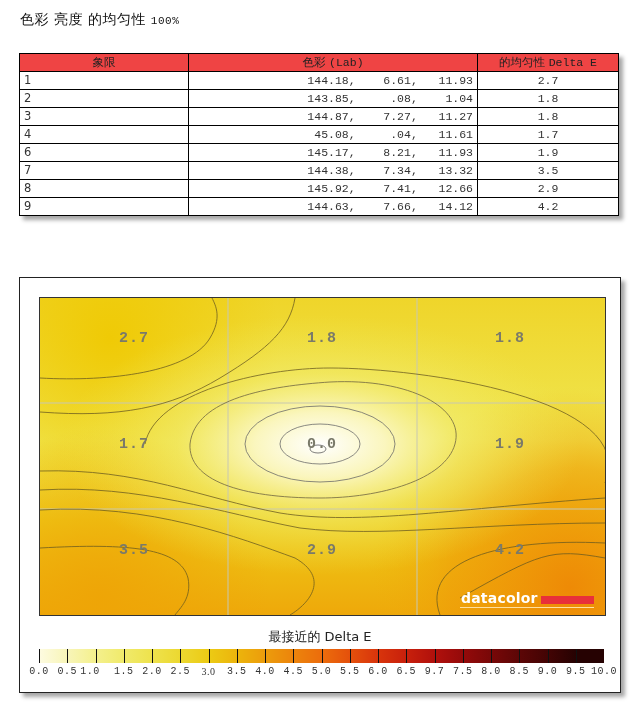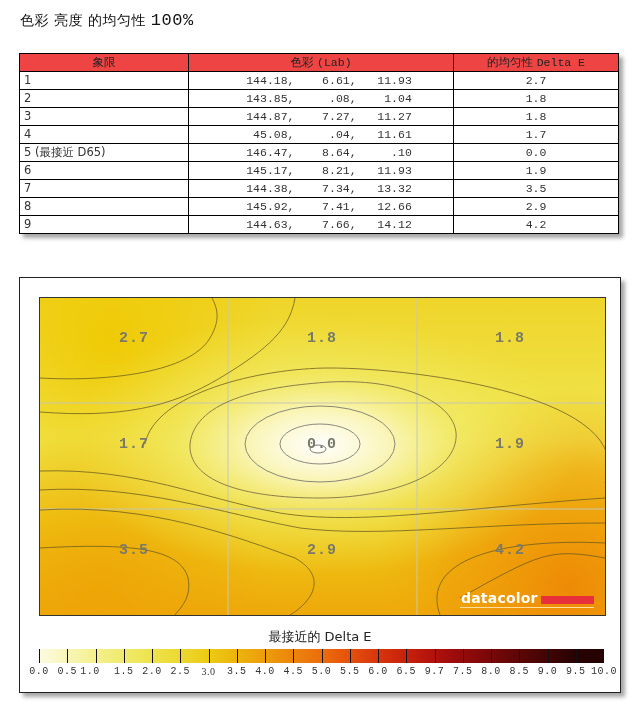--- a/index.html
+++ b/index.html
@@ -1,29 +1,29 @@
 <!DOCTYPE html>
 <html><head>
 <meta charset="utf-8">
 <style>
   html, body { margin:0; padding:0; background:#ffffff; }
   body { width:639px; height:717px; position:relative; overflow:hidden;
          font-family:"DejaVu Sans", sans-serif; color:#111; }
   .title { position:absolute; left:20px; top:11px; font-size:14px; letter-spacing:0.5px; }
-  .title .pct { font-family:"Liberation Mono", monospace; font-size:17px; }
+  .title .pct { font-family:"Liberation Mono", monospace; font-size:11px; }
 
   .table-wrap { position:absolute; left:19px; top:53px; width:600px;
                 box-shadow:4px 4px 4px rgba(0,0,0,0.35); background:#fff; }
   table { border-collapse:collapse; width:600px; font-family:"Liberation Mono", monospace;
           font-size:11.5px; color:#333; }
   th, td { border:1px solid #000; height:17px; padding:0 4px; line-height:17px; white-space:pre; }
   th { background:#ef4444; font-weight:normal; text-align:center; font-family:"DejaVu Sans", sans-serif; font-size:11.5px; color:#222; }
   th .mono { font-family:"Liberation Mono", monospace; }
   td.q { width:160px; text-align:left; }
-  td.lab { width:240px; text-align:center; padding-left:20px; }
+  td.lab { width:240px; text-align:right; padding-left:44px; }
   td.de { text-align:center; }
   .zh { font-family:"DejaVu Sans", sans-serif; font-size:11.5px; }
 
   .chart-frame { position:absolute; left:19px; top:277px; width:600px; height:414px;
                  border:1px solid #222; background:#fff;
                  box-shadow:4px 4px 4px rgba(0,0,0,0.35); }
   .plot { position:absolute; left:19px; top:19px; width:565px; height:317px;
           border:1px solid #333; overflow:hidden; }
   .plot svg { position:absolute; left:0; top:0; }
   .cell-label { position:absolute; font-family:"Liberation Mono", monospace; font-weight:bold;
@@ -69,25 +69,20 @@
         </tr>
       <tr>
           <td class="q zh">3</td>
           <td class="lab">144.87,    7.27,   11.27</td>
           <td class="de">1.8</td>
         </tr>
       <tr>
           <td class="q zh">4</td>
           <td class="lab"> 45.08,     .04,   11.61</td>
           <td class="de">1.7</td>
-        </tr>
-      <tr>
-          <td class="q zh">5 (最接近 D65)</td>
-          <td class="lab">146.47,    8.64,     .10</td>
-          <td class="de">0.0</td>
         </tr>
       <tr>
           <td class="q zh">6</td>
           <td class="lab">145.17,    8.21,   11.93</td>
           <td class="de">1.9</td>
         </tr>
       <tr>
           <td class="q zh">7</td>
           <td class="lab">144.38,    7.34,   13.32</td>
           <td class="de">3.5</td>

